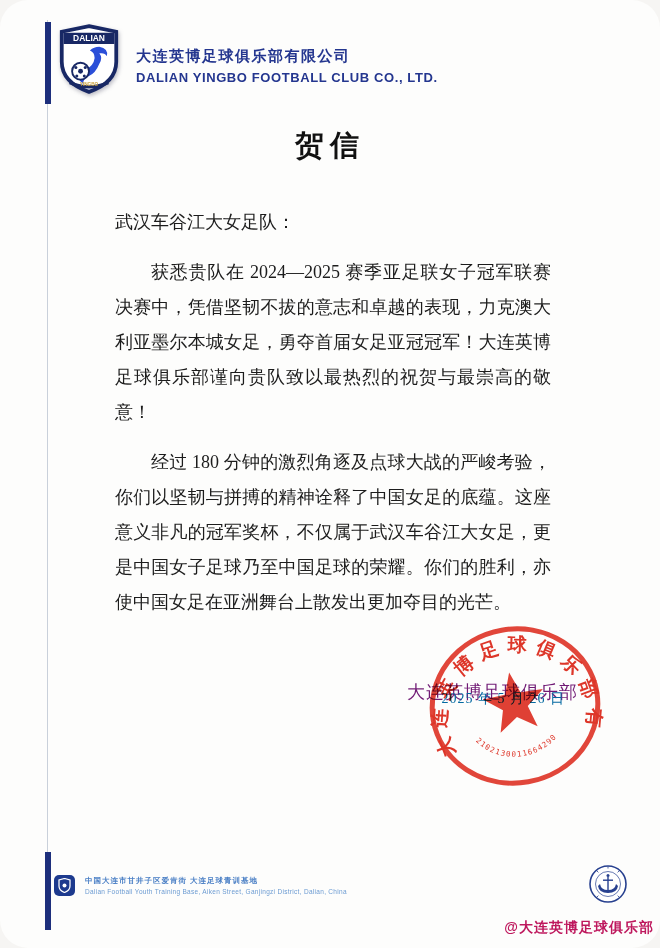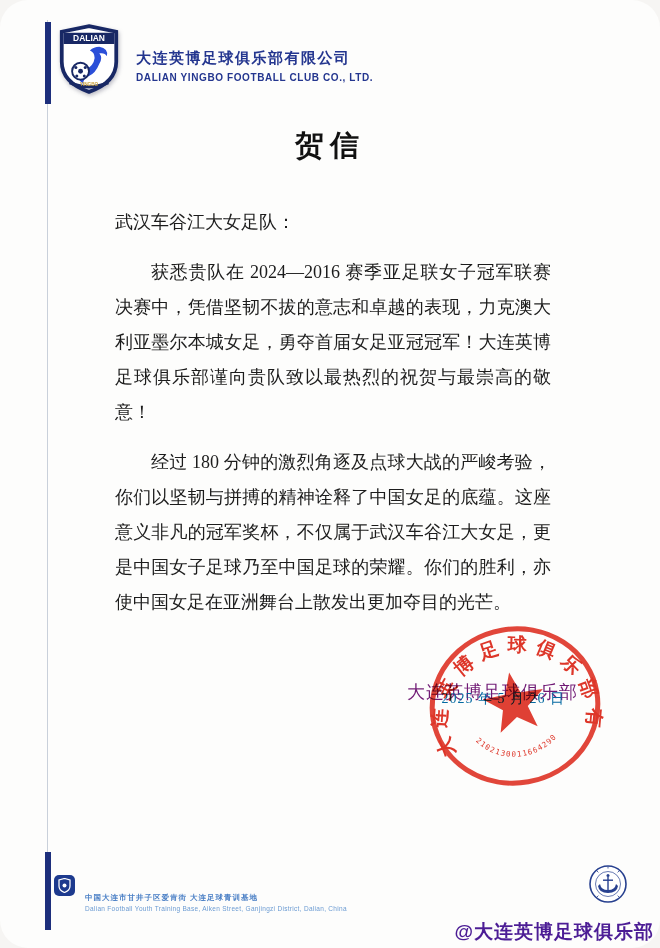--- a/index.html
+++ b/index.html
@@ -31,21 +31,21 @@
   
   .letterhead{position:absolute;left:58px;top:24px;display:flex;align-items:center;}
   .crest{width:62px;height:70px;display:block;filter:drop-shadow(1px 2px 2px rgba(60,60,90,.35));}
   .club-names{margin-left:16px;margin-top:14px;}
   .club-cn{
     font-family:"Liberation Sans","DejaVu Sans",sans-serif;
     font-weight:bold;font-size:15px;letter-spacing:1.5px;color:#24368f;
   }
   .club-en{
     font-family:"Liberation Sans","DejaVu Sans",sans-serif;
-    font-weight:bold;font-size:10px;letter-spacing:.6px;color:#24368f;margin-top:4px;
+    font-weight:bold;font-size:13px;letter-spacing:.6px;color:#24368f;margin-top:4px;
   }
   
   .title{
     position:absolute;left:0;top:126px;width:660px;margin:0;
     text-align:center;
     font-family:Liberation Mono, monospace;
     font-size:29px;font-weight:bold;letter-spacing:6px;color:#111;
   }
   
   .letter-body{
@@ -75,32 +75,32 @@
     font-size:19px;font-weight:bold;fill:#dd2416;letter-spacing:8px;
   }
   .seal-serial{
     font-family:"DejaVu Sans Mono","Liberation Mono",monospace;
     font-size:7.5px;fill:#dd2416;letter-spacing:1.2px;
   }
   
   .footer{position:absolute;left:54px;top:875px;display:flex;align-items:flex-start;}
   .footer-icon{width:21px;height:21px;border-radius:5px;background:#1d3a8e;
     display:flex;align-items:center;justify-content:center;flex:0 0 auto;}
-  .footer-text{margin-left:10px;margin-top:18px;
+  .footer-text{margin-left:10px;margin-top:1px;
     font-family:"Liberation Sans","DejaVu Sans",sans-serif;}
   .addr-cn{font-size:7.5px;font-weight:bold;color:#4a7fc5;letter-spacing:1px;}
   .addr-en{font-size:6.5px;color:#6b9bd2;margin-top:2px;letter-spacing:.3px;}
   
   .anchor-emblem{position:absolute;left:588px;top:864px;width:40px;height:40px;}
   
   .watermark{
     position:absolute;right:6px;top:919px;
     font-family:"Liberation Sans","DejaVu Sans",sans-serif;
-    font-size:19px;font-weight:bold;letter-spacing:1px;
-    color:#4c1d95;
+    font-size:14px;font-weight:bold;letter-spacing:1px;
+    color:#be185d;
   }
 </style>
 </head>
 <body>
 
 <div class="page">
 
   <div class="left-rule-thin"></div>
   <div class="left-rule-top"></div>
   <div class="left-rule-bottom"></div>
@@ -123,21 +123,21 @@
     <div class="club-names">
       <div class="club-cn">大连英博足球俱乐部有限公司</div>
       <div class="club-en">DALIAN YINGBO FOOTBALL CLUB CO., LTD.</div>
     </div>
   </header>
 
   <h1 class="title">贺信</h1>
 
   <div class="letter-body">
     <p class="salutation">武汉车谷江大女足队：</p>
-    <p class="para">获悉贵队在 2024—2016 赛季亚足联女子冠军联赛决赛中，凭借坚韧不拔的意志和卓越的表现，力克澳大利亚墨尔本城女足，勇夺首届女足亚冠冠军！大连英博足球俱乐部谨向贵队致以最热烈的祝贺与最崇高的敬意！</p>
+    <p class="para">获悉贵队在 2024—2025 赛季亚足联女子冠军联赛决赛中，凭借坚韧不拔的意志和卓越的表现，力克澳大利亚墨尔本城女足，勇夺首届女足亚冠冠军！大连英博足球俱乐部谨向贵队致以最热烈的祝贺与最崇高的敬意！</p>
     <p class="para">经过 180 分钟的激烈角逐及点球大战的严峻考验，你们以坚韧与拼搏的精神诠释了中国女足的底蕴。这座意义非凡的冠军奖杯，不仅属于武汉车谷江大女足，更是中国女子足球乃至中国足球的荣耀。你们的胜利，亦使中国女足在亚洲舞台上散发出更加夺目的光芒。</p>
   </div>
 
   <div class="signature">大连英博足球俱乐部</div>
   <div class="sign-date">2025 年 5 月 26 日</div>
 
   <svg class="seal" viewBox="0 0 184 168">
     <g transform="rotate(-10 92 84)">
       <ellipse cx="92" cy="84" rx="83" ry="77" fill="none" stroke="#dd2416" stroke-width="5" opacity="0.92"></ellipse>
       <defs>

